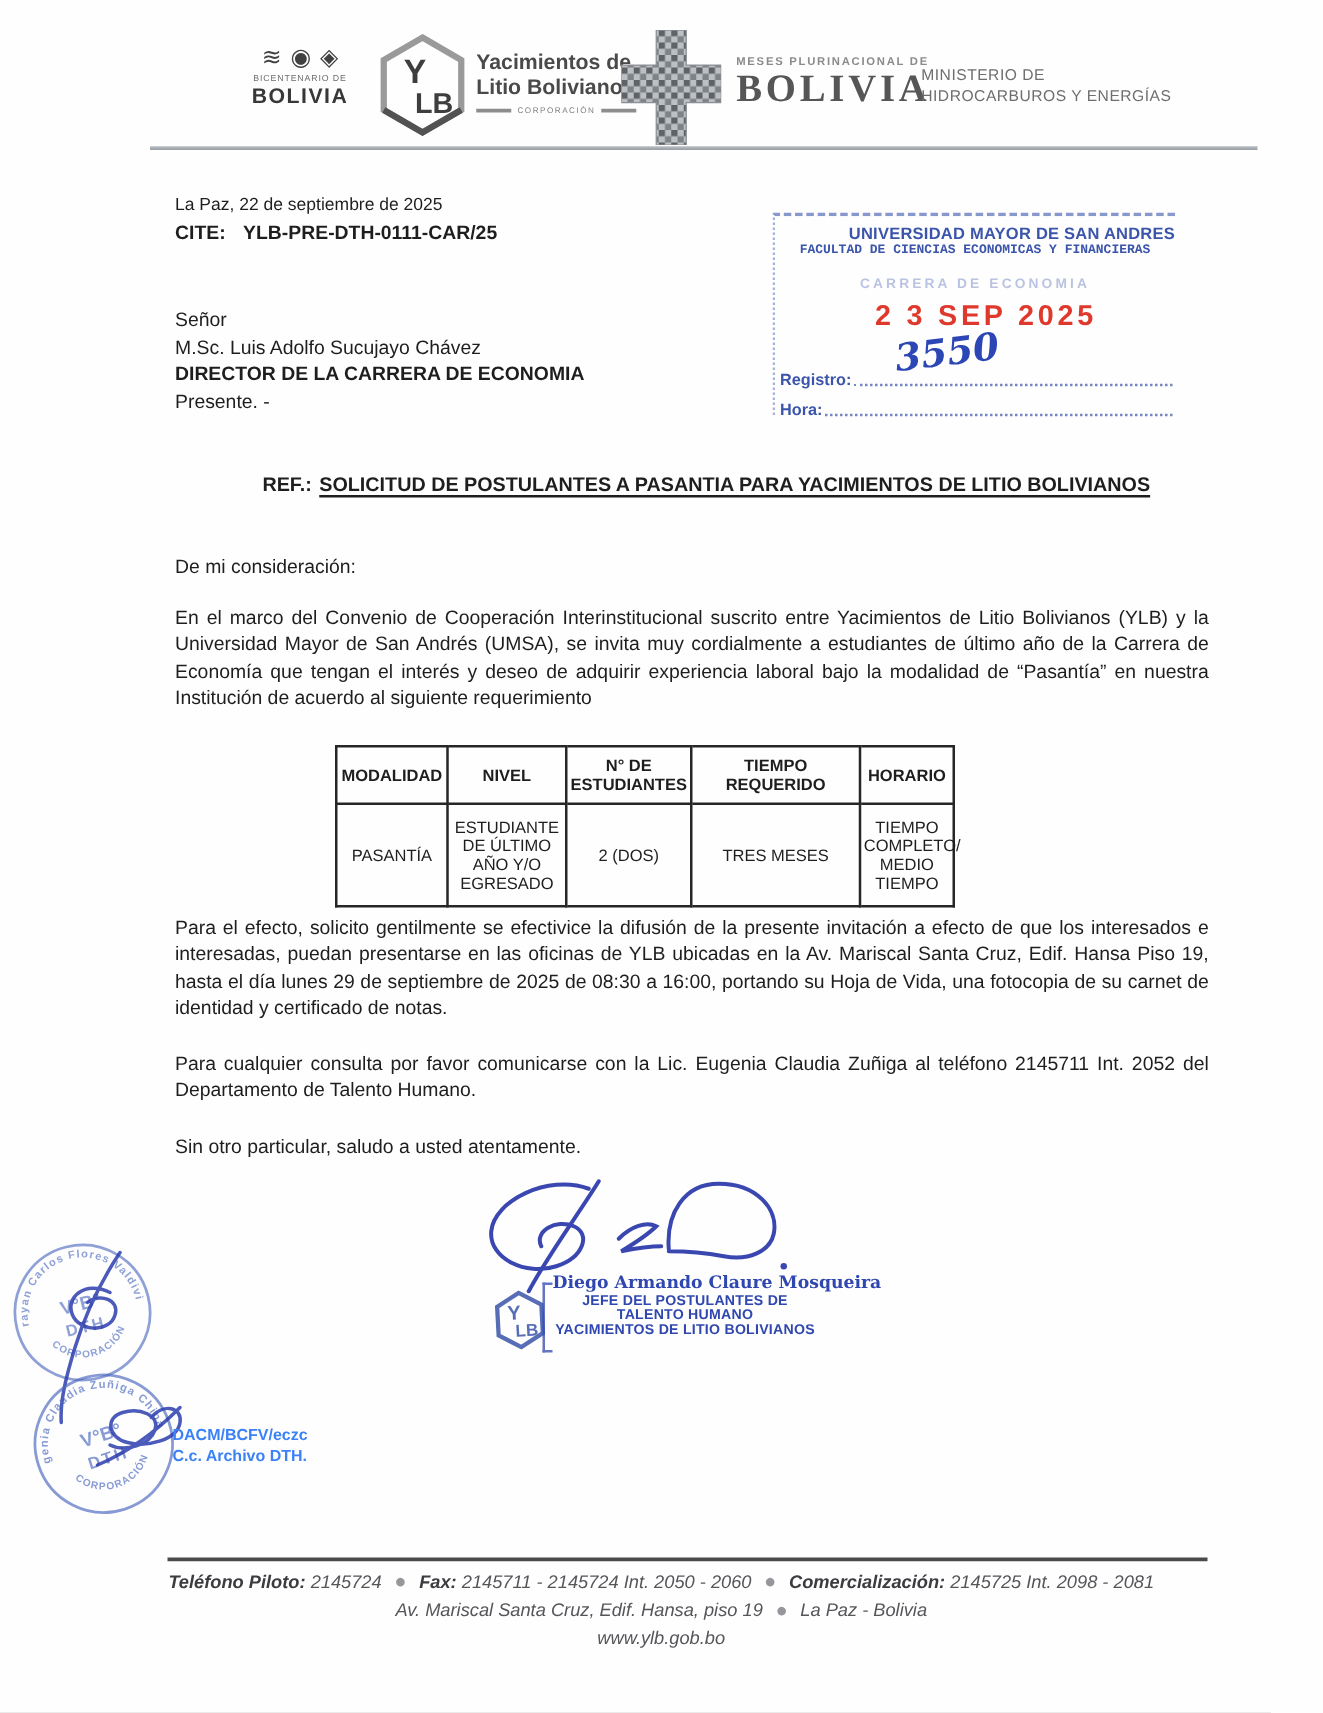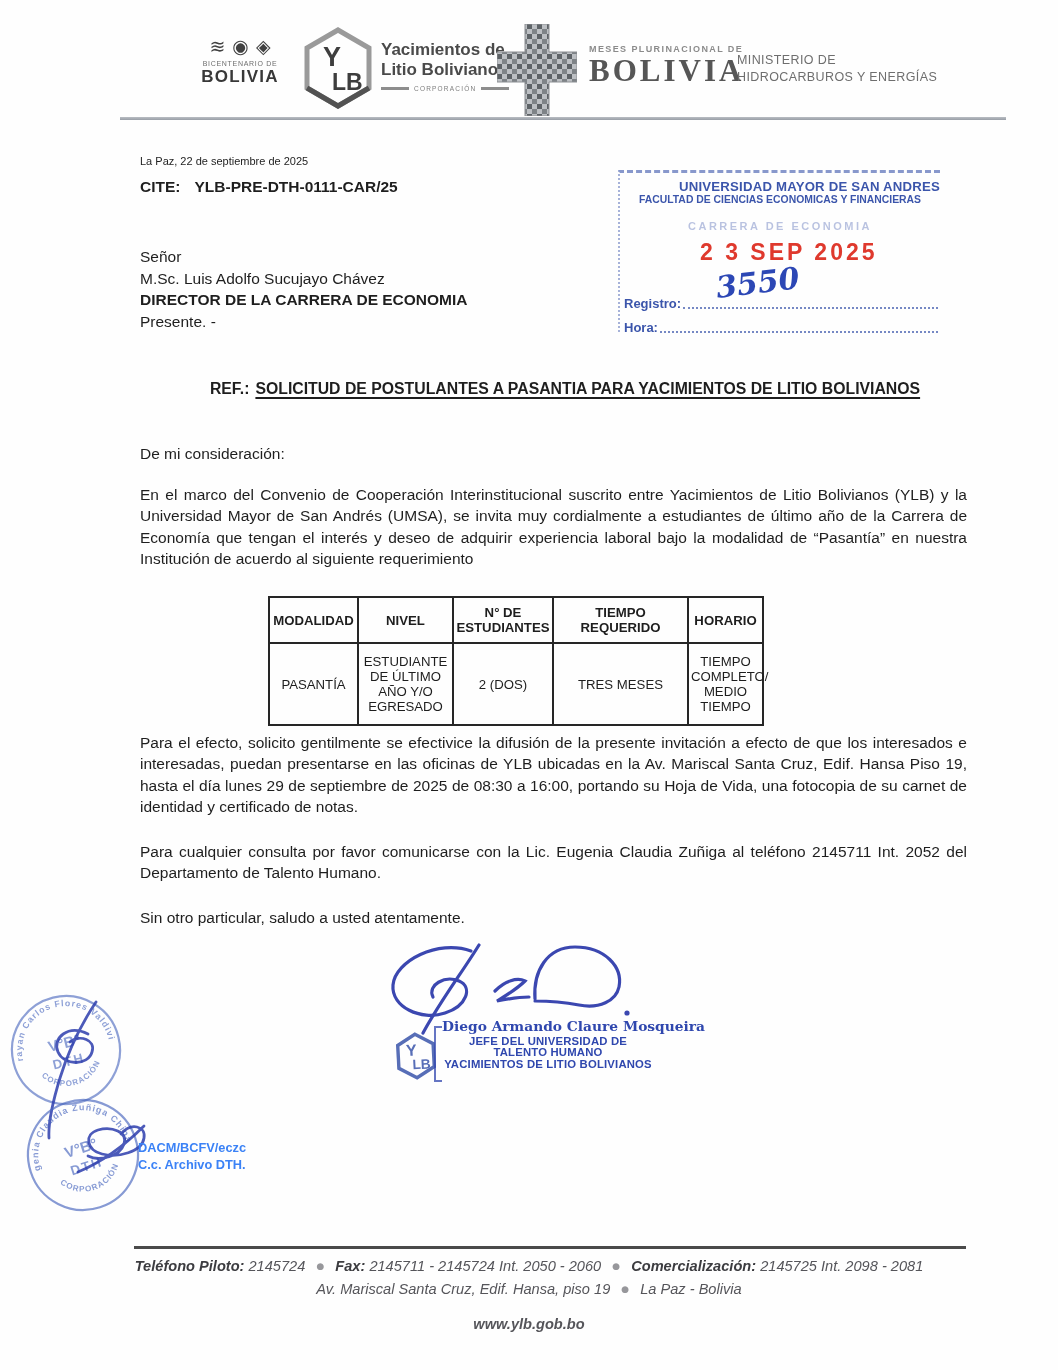--- a/index.html
+++ b/index.html
@@ -24,30 +24,30 @@
   .bolword{position:absolute;left:589px;top:44px;}
   .epd{font-size:9px;font-weight:bold;letter-spacing:1.4px;color:#8b8b8b;}
   .bol{font-family:"Liberation Serif",serif;font-size:31px;font-weight:bold;letter-spacing:3px;
        color:#565656;line-height:33px;}
   .ministry{position:absolute;left:737px;top:52px;font-size:12.5px;color:#6e6e6e;
             letter-spacing:.4px;line-height:17px;}
   .rule-top{position:absolute;left:120px;top:117px;width:886px;height:3px;
             background:linear-gradient(#b9bdc3,#989ea6);}
 
   
-  .place-date{position:absolute;left:140px;top:155px;font-size:11px;}
+  .place-date{position:absolute;left:140px;top:155px;font-size:14px;}
   .cite{position:absolute;left:140px;top:178px;font-size:15.5px;font-weight:bold;}
   .cite .v{margin-left:14px;}
 
   
   .umsa{position:absolute;left:618px;top:170px;width:322px;height:162px;color:#3b55ab;
         border-top:3px dashed rgba(59,85,171,.6);border-left:2px dotted rgba(59,85,171,.45);
         padding-top:6px;box-sizing:border-box;}
   .umsa .l1{font-size:13.2px;font-weight:bold;text-align:right;letter-spacing:.2px;white-space:nowrap;}
-  .umsa .l2{font-size:10.4px;font-weight:bold;text-align:center;white-space:nowrap;}
+  .umsa .l2{font-size:10.4px;font-weight:bold;text-align:center;white-space:nowrap;font-family:Liberation Mono, monospace;}
   .umsa .l3{font-size:11px;font-weight:bold;text-align:center;opacity:.35;letter-spacing:2.5px;margin-top:15px;}
   .umsa .date{position:absolute;left:80px;top:66px;color:#df392d;font-size:23px;font-weight:bold;
               letter-spacing:3px;}
   .stamp-row{position:absolute;left:4px;right:2px;display:flex;align-items:flex-end;
              font-size:13px;font-weight:bold;}
   .stamp-row .leader{flex:1;border-bottom:2px dotted rgba(59,85,171,.7);margin:0 0 2px 2px;height:12px;}
   .row-reg{top:122px;} .row-hora{top:146px;}
   .hand{position:absolute;left:96px;top:92px;font-family:"DejaVu Serif",serif;font-style:italic;
         font-weight:bold;font-size:30px;color:#2c47b5;transform:rotate(-7deg);}
 
@@ -91,21 +91,21 @@
   .initials{position:absolute;left:138px;top:1140px;font-size:12.8px;font-weight:600;
             line-height:16.5px;color:#3b82f6;}
 
   
   .rule-bottom{position:absolute;left:134px;top:1246px;width:832px;height:2.5px;background:#4a4a4a;}
   .footer{position:absolute;left:94px;top:1255px;width:870px;text-align:center;font-style:italic;
           color:#55555a;font-size:14.6px;line-height:22.5px;}
   .footer .lbl{font-weight:bold;color:#3c3c40;}
   .sep{font-style:normal;font-size:9px;color:#97979b;margin:0 7px;vertical-align:2px;
        font-family:"DejaVu Sans",sans-serif;}
-  .web{font-weight:bold;margin-top:13px;}
+  .web{font-weight:normal;}
 </style>
 </head>
 <body>
 
 <div class="page">
 
   <div class="bic">
     <div class="bic-icons">
       <span>≋</span>
       <span>◉</span>
@@ -238,21 +238,21 @@
     <svg viewBox="0 0 70 82" width="40" height="48">
       <polygon points="35,3 66,21 66,61 35,79 4,61 4,21" fill="none" stroke="#3b55ab" stroke-width="6"></polygon>
       <text x="18" y="40" font-size="28" font-weight="bold" fill="#3b55ab">Y</text>
       <text x="28" y="64" font-size="24" font-weight="bold" fill="#3b55ab">LB</text>
     </svg>
   </div>
   <div class="sig-bracket"></div>
 
   <div class="sig-stamp">
     <div class="sig-name">Diego Armando Claure Mosqueira</div>
-    <div class="sig-line">JEFE DEL UNIVERSIDAD DE</div>
+    <div class="sig-line">JEFE DEL POSTULANTES DE</div>
     <div class="sig-line">TALENTO HUMANO</div>
     <div class="sig-line">YACIMIENTOS DE LITIO BOLIVIANOS</div>
   </div>
 
   <svg class="stampA" viewBox="0 0 116 116">
     <defs>
       <path id="a1top" d="M 14,58 A 44,44 0 1 1 102,58"></path>
       <path id="a1bot" d="M 22,58 A 36,36 0 0 0 94,58"></path>
     </defs>
     <circle cx="58" cy="58" r="54" fill="none" stroke="#4a68bf" stroke-width="2.2"></circle>

